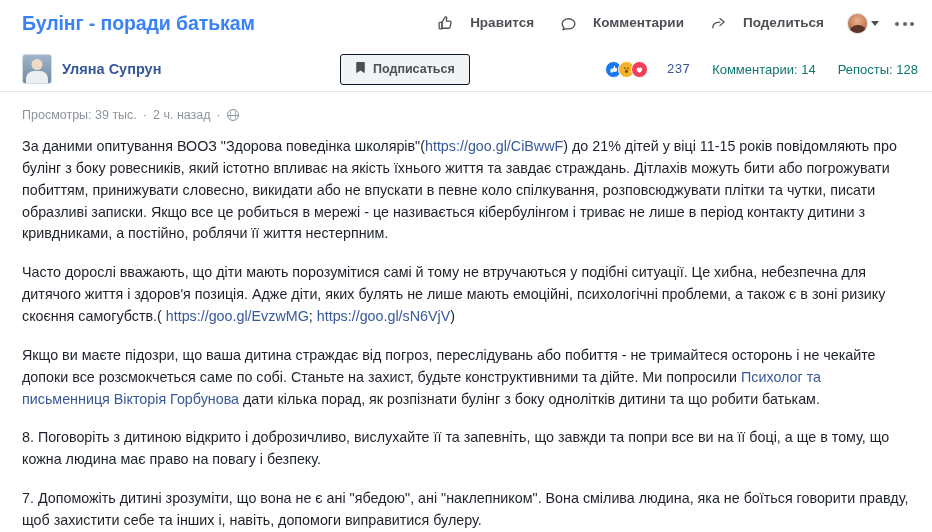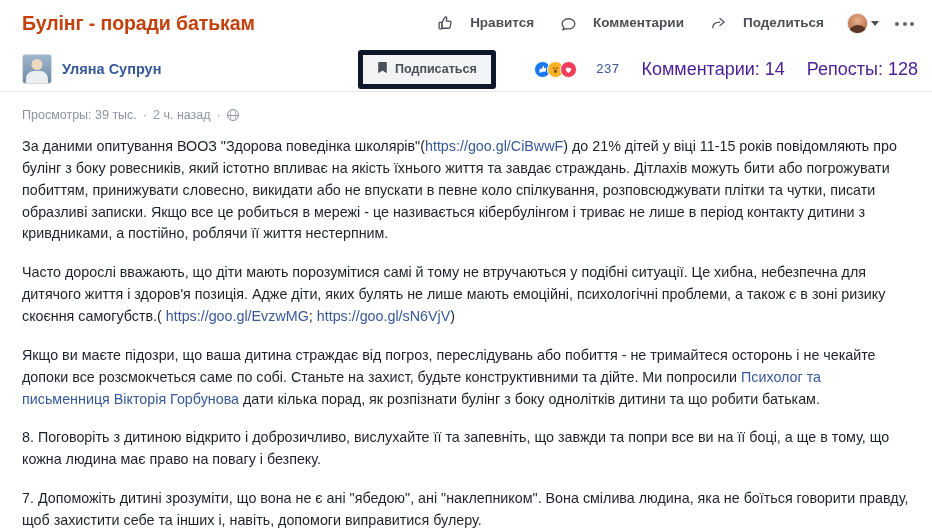--- a/index.html
+++ b/index.html
@@ -24,21 +24,21 @@
     position: relative;
     height: 47px;
     display: flex;
     align-items: center;
     padding: 0 14px 0 22px;
     background: #ffffff;
   }
   .post-title {
     font-size: 19.5px;
     font-weight: bold;
-    color: #c2410c;
+    color: #3b82f6;
     letter-spacing: -0.1px;
     white-space: nowrap;
   }
   .header-actions {
     margin-left: auto;
     display: flex;
     align-items: center;
     gap: 0px;
   }
   .hdr-btn {
@@ -144,26 +144,26 @@
   }
   .author-name {
     font-size: 14.5px;
     font-weight: bold;
     color: #365899;
     cursor: pointer;
     white-space: nowrap;
   }
   .subscribe-btn {
     position: absolute;
-    left: 358px;
+    left: 340px;
     display: flex;
     align-items: center;
     gap: 7px;
     background: #f2f3f5;
-    border: 5px solid #0f172a;
+    border: 1px solid #0f172a;
     border-radius: 3px;
     padding: 7px 14px;
     font-size: 12.5px;
     font-weight: bold;
     color: #4b4f56;
     cursor: pointer;
     white-space: nowrap;
   }
 
   .reactions-area {
@@ -199,22 +199,22 @@
   .pill-wow  { background: #f7b125; color: #7a4b00; }
   .pill-love { background: #f23c5a; }
   .react-count {
     font-size: 13px;
     color: #385898;
     font-weight: normal;
     margin-left: 3px;
     cursor: pointer;
   }
   .meta-count {
-    font-size: 18px;
-    color: #4c1d95;
+    font-size: 13px;
+    color: #0f766e;
     white-space: nowrap;
     cursor: pointer;
   }
 
   
   .body {
     padding: 16px 22px 0 22px;
   }
   .views-row {
     display: flex;

